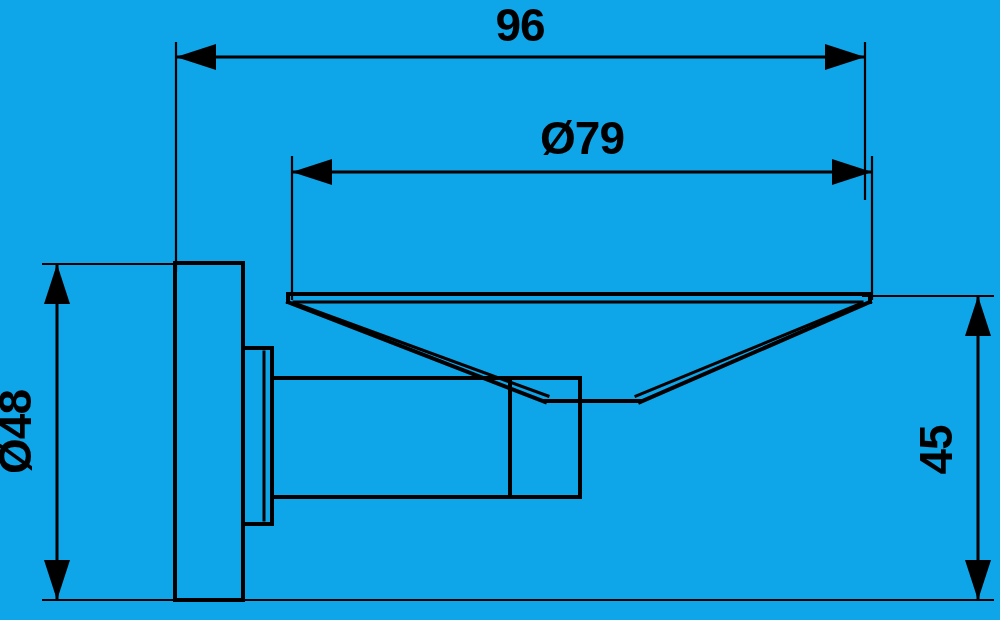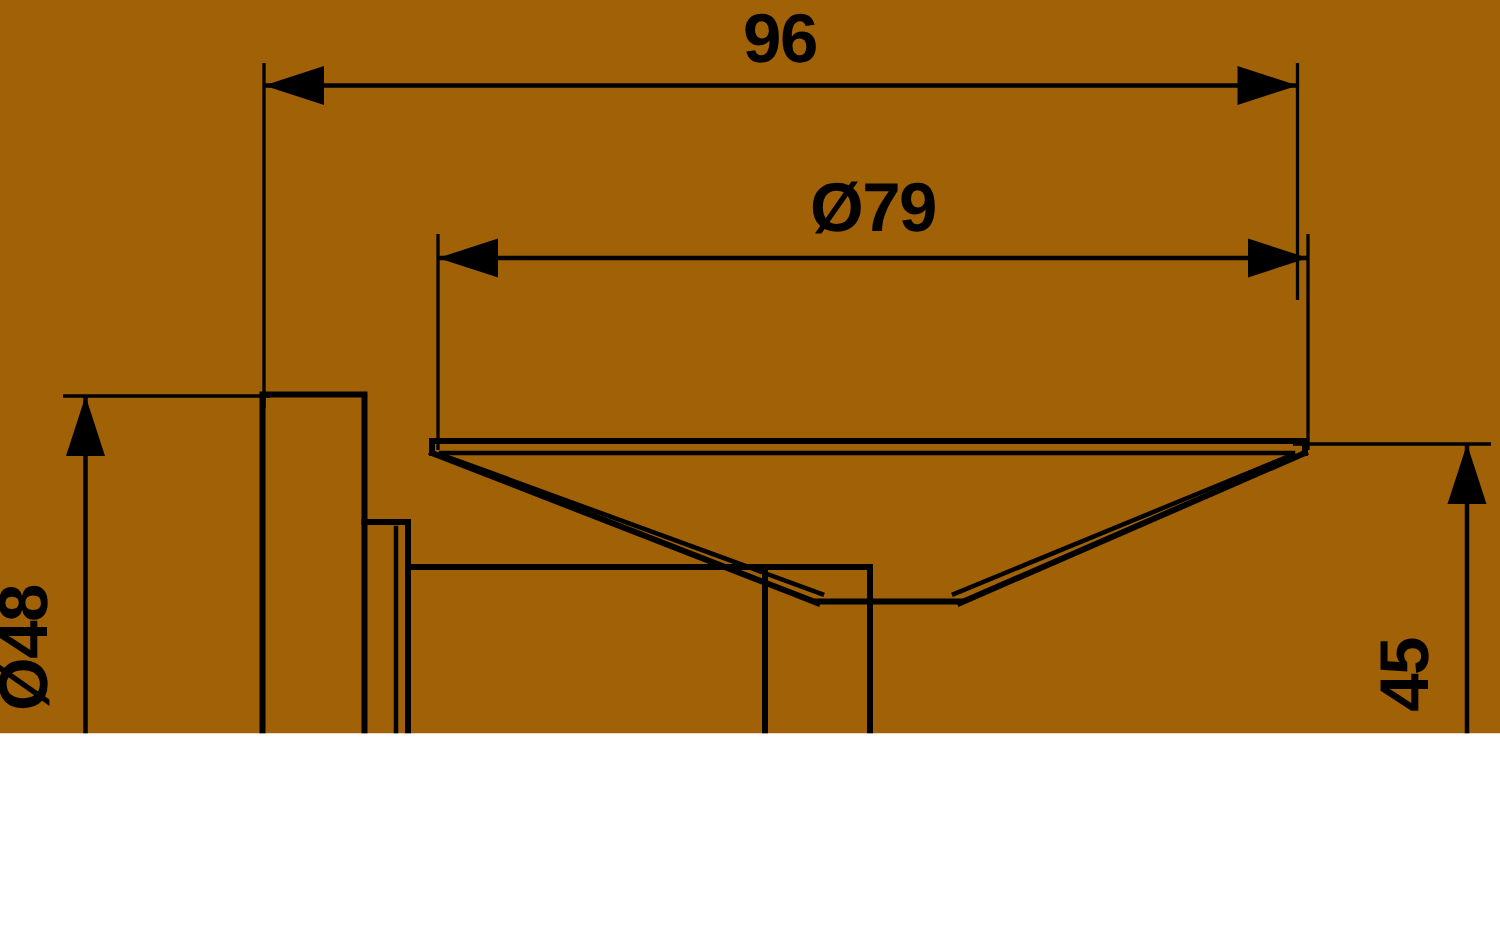--- a/index.html
+++ b/index.html
@@ -6,22 +6,22 @@
     margin: 0;
     padding: 0;
     background: #ffffff;
   }
   body {
     font-family: "Liberation Sans", sans-serif;
   }
   #drawing-root {
     position: relative;
     width: 1000px;
-    height: 489px;
-    background: #a16207;
+    height: 620px;
+    background: #0ea5e9;
     overflow: hidden;
   }
   svg.drawing-canvas {
     display: block;
     width: 1000px;
     height: 620px;
   }
   .obj-line {
     fill: none;
     stroke: #000000;

